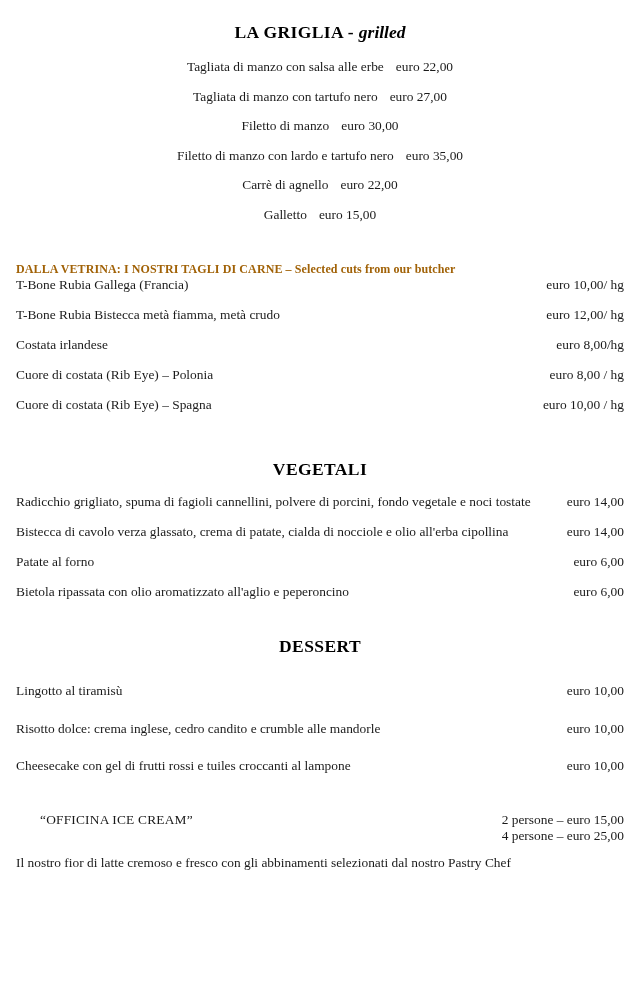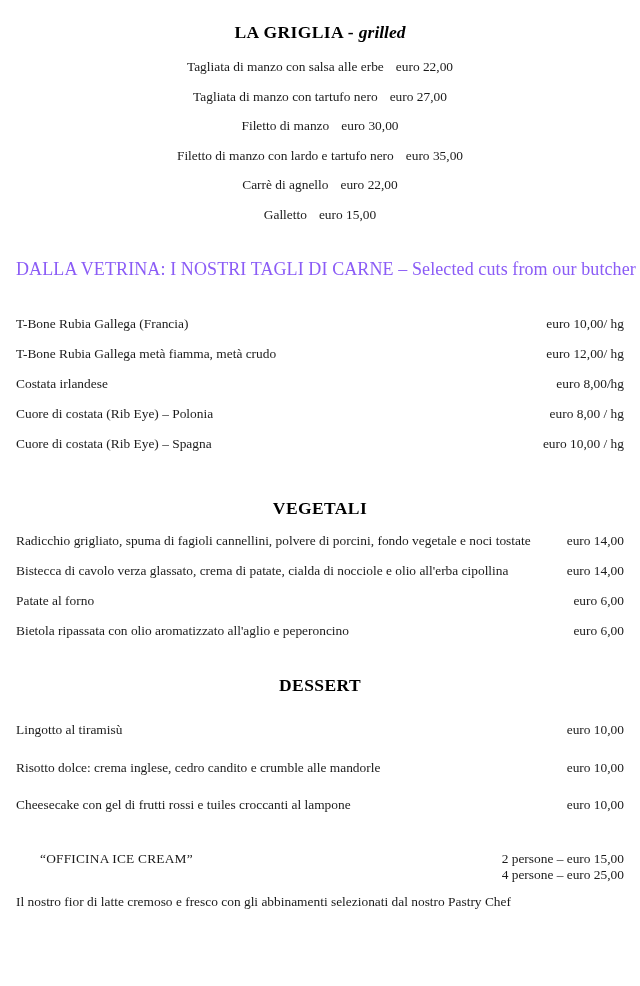--- a/index.html
+++ b/index.html
@@ -35,23 +35,23 @@
     font-style: italic;
     font-weight: bold;
     letter-spacing: 0;
   }
   .section-title .dash {
     font-style: normal;
     font-weight: bold;
   }
 
   .butcher-heading {
-    font-weight: normal;
-    font-size: 18px;
-    color: #8b5cf6;
+    font-weight: bold;
+    font-size: 12px;
+    color: #a16207;
     letter-spacing: 0.1px;
     white-space: nowrap;
   }
 
   
   .row {
     display: flex;
     align-items: baseline;
     justify-content: space-between;
     font-size: 13.4px;
@@ -67,21 +67,21 @@
     white-space: pre;
     flex: none;
   }
 
   
   .griglia-title { padding-top: 22px; }
   .griglia-list  { margin-top: 16px; }
   .griglia-list .row { height: 29.5px; justify-content: center; }
 
   .butcher-heading-wrap { margin-top: 23px; }
-  .butcher-list { margin-top: 36px; }
+  .butcher-list { }
   .butcher-list .row { height: 30px; }
 
   .vegetali-title { margin-top: 32px; }
   .vegetali-list { margin-top: 14px; }
   .vegetali-list .row { height: 30px; }
 
   .dessert-title { margin-top: 22px; }
   .dessert-list { margin-top: 15px; }
   .dessert-list .row { height: 37.5px; align-items: center; }
 
@@ -145,21 +145,21 @@
   <div class="butcher-heading-wrap">
     <span class="butcher-heading">DALLA VETRINA: I NOSTRI TAGLI DI CARNE – </span><span class="butcher-heading en">Selected cuts from our butcher</span>
   </div>
 
   <div class="butcher-list">
     <div class="row">
       <span class="name">T-Bone Rubia Gallega (Francia)</span>
       <span class="price">euro 10,00/ hg</span>
     </div>
     <div class="row">
-      <span class="name">T-Bone Rubia Gallega metà fiamma, metà crudo</span>
+      <span class="name">T-Bone Rubia Bistecca metà fiamma, metà crudo</span>
       <span class="price">euro 12,00/ hg</span>
     </div>
     <div class="row">
       <span class="name">Costata irlandese</span>
       <span class="price">euro 8,00/hg</span>
     </div>
     <div class="row">
       <span class="name">Cuore di costata (Rib Eye) – Polonia</span>
       <span class="price">euro 8,00 / hg</span>
     </div>

